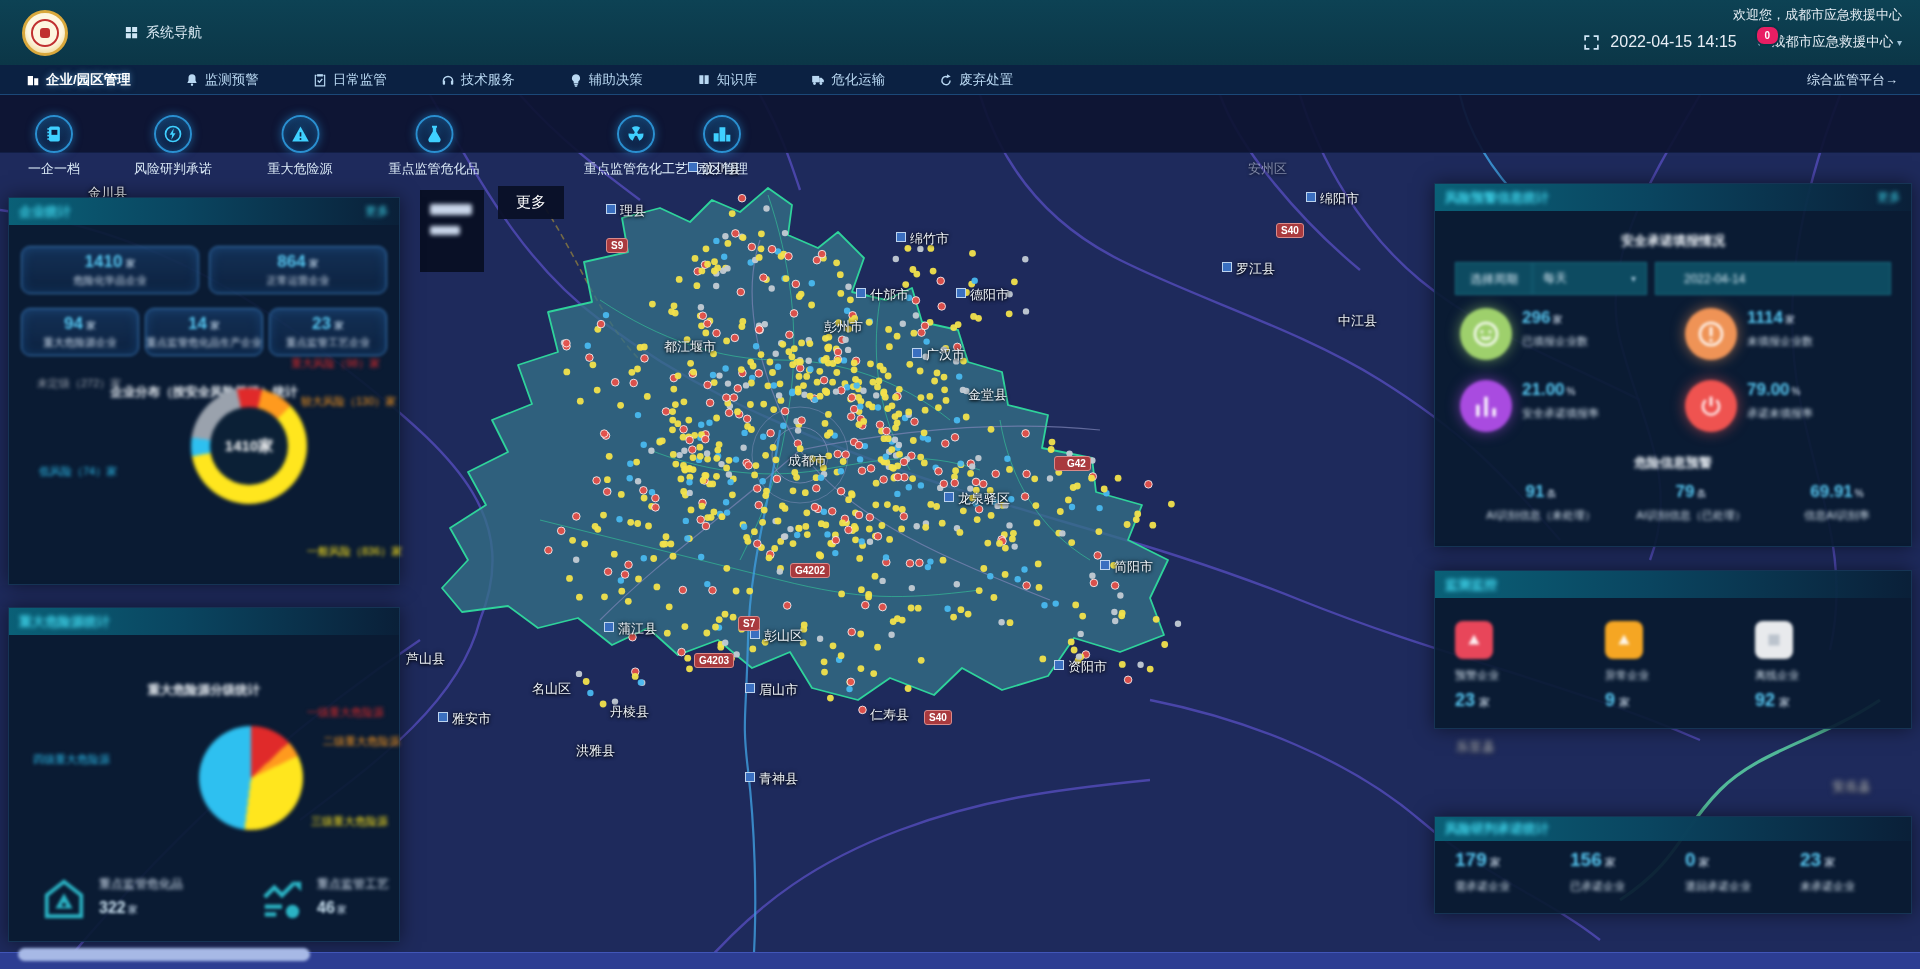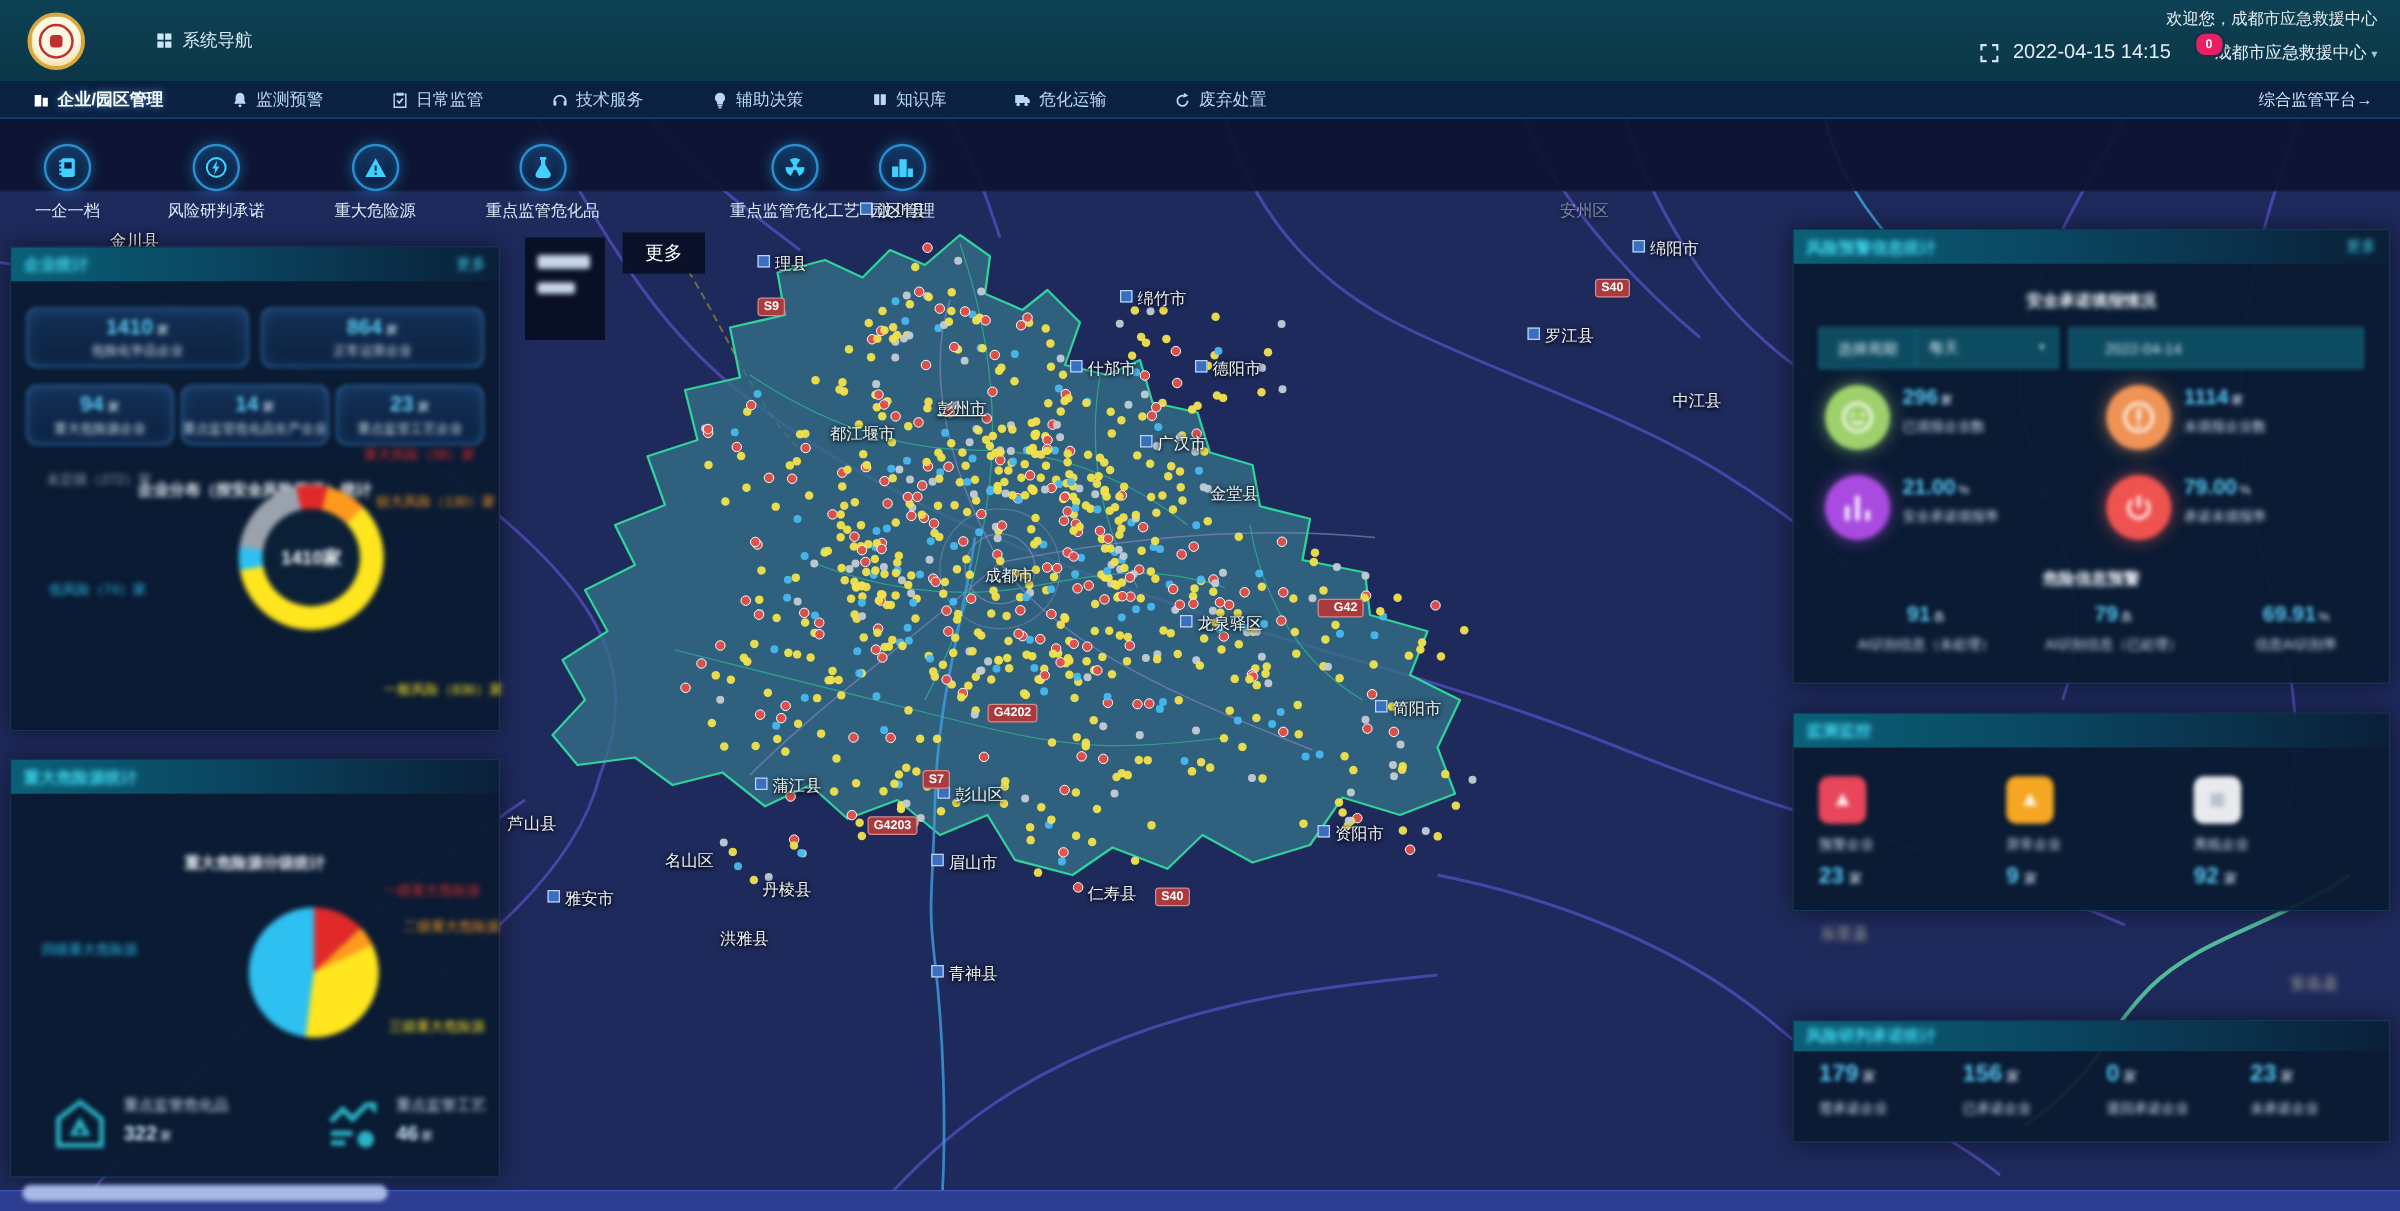--- a/index.html
+++ b/index.html
@@ -997,21 +997,21 @@
       <div class="maplabel" style="left: 688px; top: 160px;"><span class="mk"></span>汶川县</div>
       <div class="maplabel" style="left: 606px; top: 202px;"><span class="mk"></span>理县</div>
       <div class="maplabel" style="left: 896px; top: 230px;"><span class="mk"></span>绵竹市</div>
       <div class="maplabel" style="left: 1306px; top: 190px;"><span class="mk"></span>绵阳市</div>
       <div class="maplabel" style="left: 1222px; top: 260px;"><span class="mk"></span>罗江县</div>
       <div class="maplabel" style="left: 856px; top: 286px;"><span class="mk"></span>什邡市</div>
       <div class="maplabel" style="left: 956px; top: 286px;"><span class="mk"></span>德阳市</div>
       <div class="maplabel" style="left: 1338px; top: 312px;">中江县</div>
       <div class="maplabel" style="left: 912px; top: 346px;"><span class="mk"></span>广汉市</div>
       <div class="maplabel" style="left: 664px; top: 338px;">都江堰市</div>
-      <div class="maplabel" style="left: 750px; top: 318px; text-decoration: underline;">彭州市</div>
+      <div class="maplabel" style="left: 824px; top: 318px;">彭州市</div>
       <div class="maplabel" style="left: 968px; top: 386px;">金堂县</div>
       <div class="maplabel" style="left: 788px; top: 452px;">成都市</div>
       <div class="maplabel" style="left: 930px; top: 490px; padding-left: 14px;"><span class="mk"></span>龙泉驿区</div>
       <div class="maplabel" style="left: 1100px; top: 558px;"><span class="mk"></span>简阳市</div>
       <div class="maplabel" style="left: 604px; top: 620px;"><span class="mk"></span>蒲江县</div>
       <div class="maplabel" style="left: 750px; top: 627px;"><span class="mk"></span>彭山区</div>
       <div class="maplabel" style="left: 406px; top: 650px;">芦山县</div>
       <div class="maplabel" style="left: 532px; top: 680px;">名山区</div>
       <div class="maplabel" style="left: 438px; top: 710px;"><span class="mk"></span>雅安市</div>
       <div class="maplabel" style="left: 610px; top: 703px;">丹棱县</div>
@@ -1022,21 +1022,21 @@
       <div class="maplabel" style="left: 745px; top: 770px;"><span class="mk"></span>青神县</div>
       <div class="maplabel faint" style="left: 1248px; top: 160px;">安州区</div>
       <div class="maplabel blurred" style="left: 1456px; top: 738px;">乐至县</div>
       <div class="maplabel blurred" style="left: 1832px; top: 778px;">安岳县</div>
       <div class="rbadge" style="left: 606px; top: 238px;">S9</div>
       <div class="rbadge" style="left: 1276px; top: 223px;">S40</div>
       <div class="rbadge" style="left: 924px; top: 710px;">S40</div>
       <div class="rbadge" style="left: 738px; top: 616px;">S7</div>
       <div class="rbadge" style="left: 790px; top: 563px;">G4202</div>
       <div class="rbadge" style="left: 694px; top: 653px;">G4203</div>
-      <div class="rbadge" style="left: 1054px; top: 479px; padding-left: 12px;">G42</div>
+      <div class="rbadge" style="left: 1054px; top: 456px; padding-left: 12px;">G42</div>
     </div>
   <div class="map-dd">
     <div class="ddbar" style="left:10px;top:14px;width:42px;height:11px;"></div>
     <div class="ddbar" style="left:10px;top:36px;width:30px;height:9px;"></div>
   </div>
   <div class="map-more">更多</div>
 
   <div class="header">
     <div class="logo">
         <div class="inner"></div>

